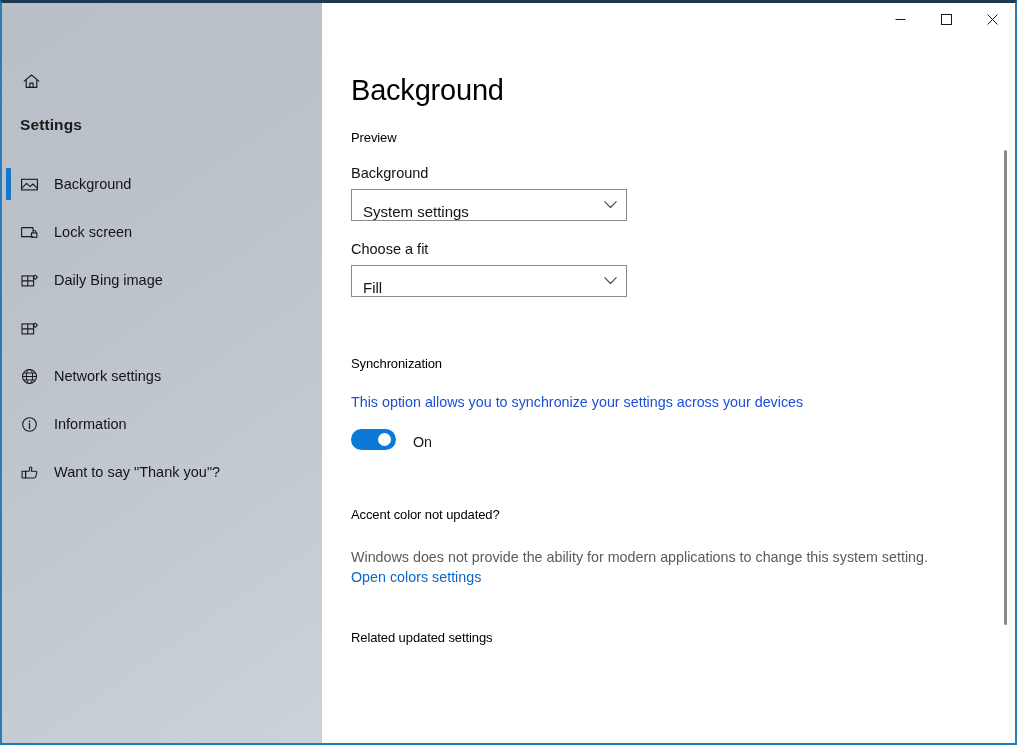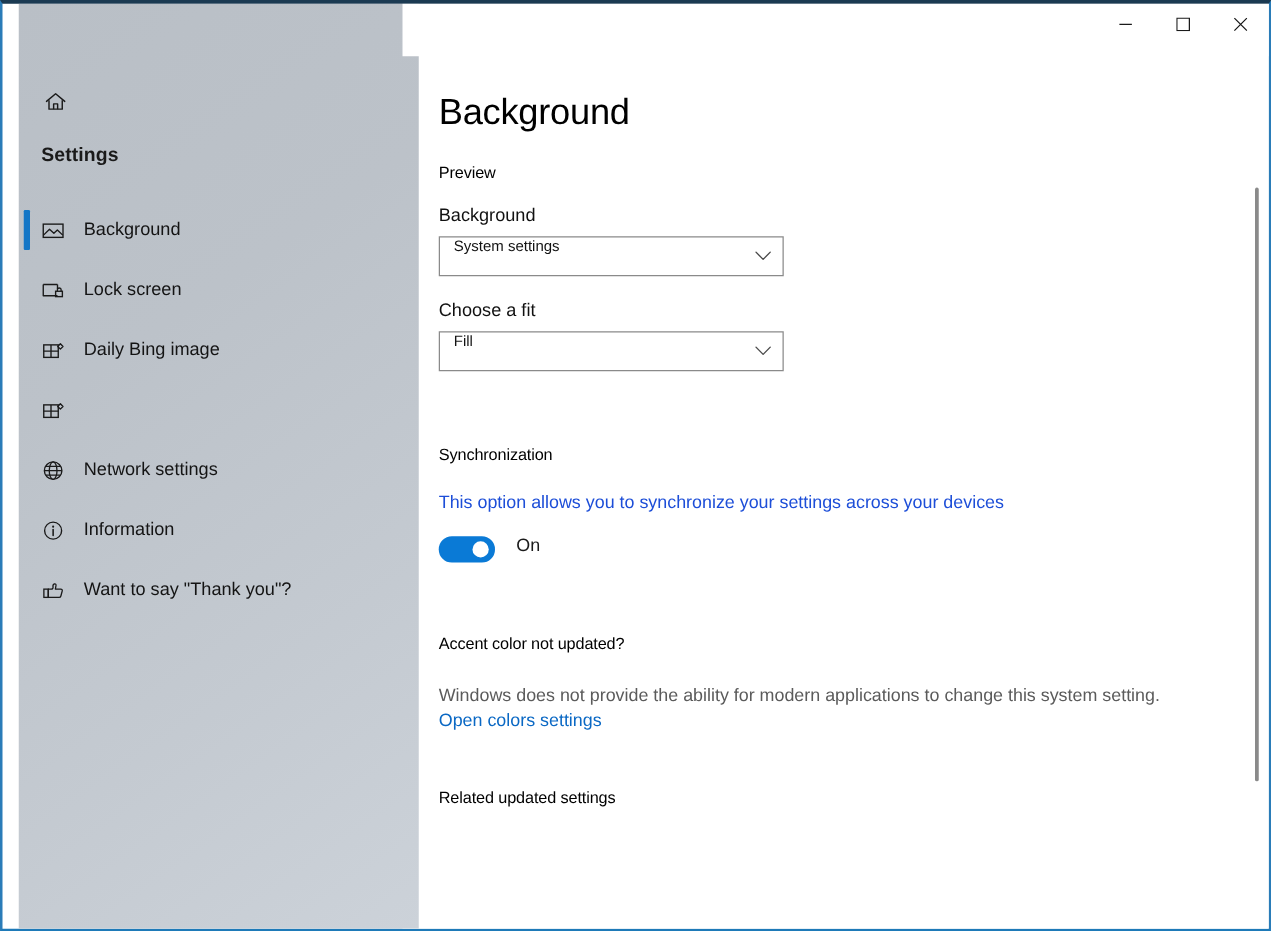--- a/index.html
+++ b/index.html
@@ -38,21 +38,21 @@
     display:flex; align-items:center; justify-content:center;
     background:transparent;
     border:none;
     cursor:default;
   }
   .wbtn svg { display:block; }
 
   
   #sidebar {
     position:absolute;
-    top:0; left:13px;
+    top:0; left:0;
     width:320px; height:100%;
     background:linear-gradient(145deg,#b9bfc6 0%, #bcc2c9 35%, #c4cad1 70%, #ccd2d9 100%);
     z-index:20;
     text-align:center;
   }
 
   #home-row {
     position:absolute;
     top:60px; left:0;
     width:100%; height:36px;
@@ -135,23 +135,23 @@
     color:#111111;
   }
 
   .combo {
     position:relative;
     width:276px;
     height:32px;
     background:#ffffff;
     border:1px solid #8a8a8a;
     display:flex;
-    align-items:flex-start;
+    align-items:flex-end;
     padding:0 40px 0 11px;
-    font-size:12px;
+    font-size:15px;
     color:#131313;
     cursor:default;
   }
   .combo .chev {
     position:absolute;
     right:9px; top:50%;
     transform:translateY(-50%);
     display:flex;
   }
 
@@ -160,21 +160,21 @@
     color:#1d4ed8;
     line-height:1.45;
   }
   .muted-text {
     font-size:14.3px;
     color:#5b5b5b;
     line-height:1.5;
   }
 
   
-  .toggle-row { display:flex; align-items:flex-start; }
+  .toggle-row { display:flex; align-items:flex-end; }
   .toggle {
     width:45px; height:21px;
     background:#0a7ad6;
     border-radius:11px;
     position:relative;
     cursor:default;
     flex:0 0 45px;
   }
   .toggle .knob {
     position:absolute;

